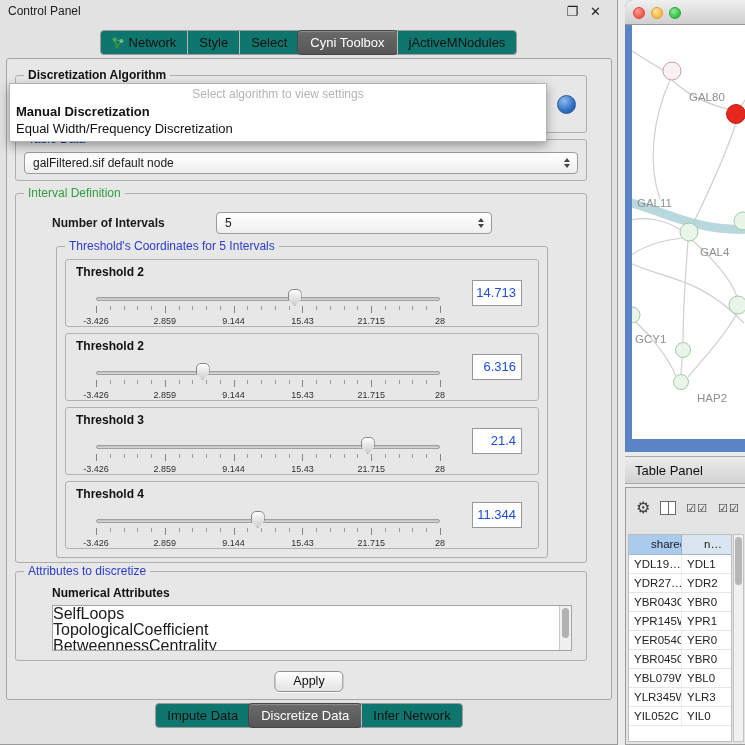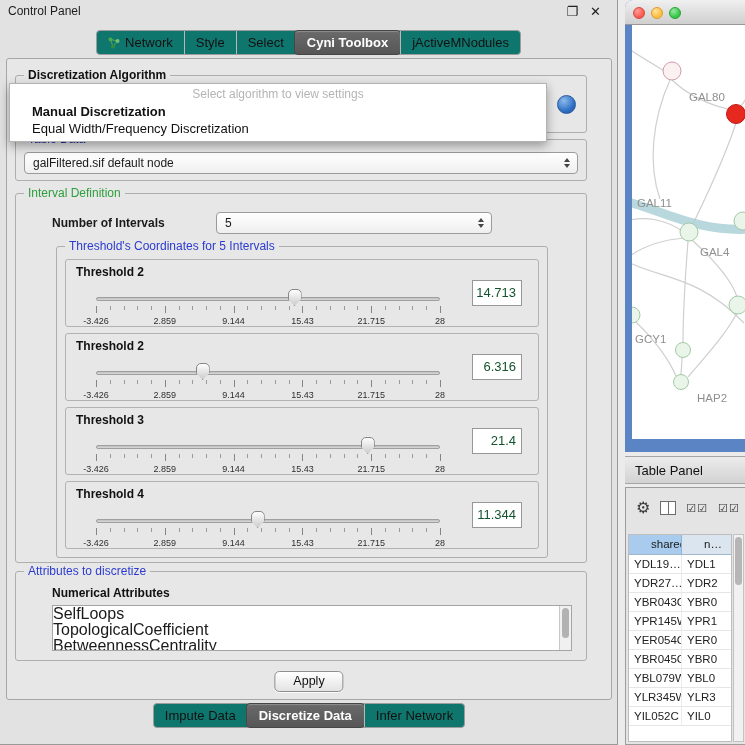--- a/index.html
+++ b/index.html
@@ -19,21 +19,21 @@
   .cp-title { font-size:12px; }
   .cp-win-icons { margin-left:auto; display:flex; gap:12px; font-size:13px; color:#222; }
   .cp-win-icons span { cursor:default; }
 
   .cp-tabs-row { position:absolute; left:0; top:30px; width:100%; display:flex; justify-content:center; }
   .seg { display:flex; align-items:stretch; background:#0f766e; border:1px solid #9c9c9c; border-radius:4px; }
   .tab { display:flex; align-items:center; gap:5px; padding:3px 11px; font-size:13px; color:#111;
     border-left:1px solid #b9b9b9; white-space:nowrap; }
   .tab:first-child { border-left:none; }
   .tab.selected { background:linear-gradient(#6a6a6a,#565656); color:#fff; border-radius:4px;
-    margin:-1px -1px; padding:4px 12px; border:1px solid #464646; box-shadow:inset 0 1px 1px rgba(255,255,255,.25);font-weight:bold; }
+    margin:-1px -1px; padding:4px 12px; border:1px solid #464646; box-shadow:inset 0 1px 1px rgba(255,255,255,.25); }
 
   .cp-body { position:absolute; left:6px; top:58px; width:606px; height:642px;
     background:#e7e7e7; border:1px solid #a6a6a6; border-radius:3px; }
 
   .group { position:absolute; border:1px solid #aeaeae; border-radius:3px; }
   .glabel { position:absolute; top:-8px; left:8px; background:#e7e7e7; padding:0 4px; font-size:12px; white-space:nowrap; }
   .glabel.black { color:#111; font-weight:bold; }
   .glabel.green { color:#2e9e3c; }
   .glabel.blue  { color:#2b3bd0; }
   .glabel.navy  { color:#1d2f9e; }
@@ -44,42 +44,42 @@
   .combo .val { flex:1; white-space:nowrap; overflow:hidden; }
   .stepper { width:13px; height:18px; display:flex; flex-direction:column; align-items:center; justify-content:center; gap:2px; }
   .stepper i { display:block; width:0; height:0; border-left:3.5px solid transparent; border-right:3.5px solid transparent; }
   .stepper .up { border-bottom:4.5px solid #444; }
   .stepper .dn { border-top:4.5px solid #444; }
 
   
   .algo-popup { position:absolute; left:2px; top:24px; width:538px; background:#fff;
     border:1px solid #b3b3b3; box-shadow:0 4px 10px rgba(0,0,0,.35); z-index:60; padding-bottom:4px; }
   .popup-placeholder { text-align:center; color:#b4b4b4; font-size:12px; padding:3px 10px 2px; }
-  .algo-opt { font-size:13px; padding:1px 22px; color:#111; }
+  .algo-opt { font-size:13px; padding:1px 6px; color:#111; }
   .algo-opt.em { font-weight:bold; }
   .help-btn { position:absolute; left:550px; top:36px; width:19px; height:19px; border-radius:50%;
     background:radial-gradient(circle at 35% 28%, #8cbbed, #2e6fc2 62%, #1b4f9e); border:1px solid #28589f; z-index:10; }
 
   
   .ths-stack { position:absolute; left:0; right:0; top:0; bottom:0; padding:12px 8px 0 8px; }
   .th-box { position:relative; height:68px; margin-bottom:6px; border:1px solid #b2b2b2; border-radius:3px; }
   .th-label { position:absolute; left:10px; top:5px; font-weight:bold; font-size:12px; color:#111; }
   .th-slider { position:absolute; left:30px; right:98px; top:37px; height:4px; }
   .th-track { position:absolute; left:0; right:0; top:0; height:4px;
     background:linear-gradient(#bfbfbf,#dadada); border:1px solid #9f9f9f; border-radius:3px; }
   .th-handle { position:absolute; top:-8px; width:14px; height:17px; margin-left:-7px;
     background:linear-gradient(#fefefe,#cdcdcd); border:1px solid #878787; border-radius:5px 5px 3px 3px;
     clip-path:polygon(0 0,100% 0,100% 58%,50% 100%,0 58%); }
   .th-ticks { position:absolute; left:0; right:0; top:9px; height:8px; }
   .th-ticks .tick { position:absolute; width:1px; height:4px; top:0; background:#9a9a9a; }
   .th-ticks .tick.major { height:7px; background:#858585; }
   .th-ticklabels { position:absolute; left:0; right:0; top:19px; height:10px; font-size:9px; color:#2e2e2e; }
   .th-ticklabels span { position:absolute; transform:translateX(-50%); white-space:nowrap; }
   .th-value { position:absolute; right:16px; top:20px; width:50px; height:26px; background:#fff;
-    border:1px solid #979797; font-size:13px; text-align:right; line-height:24px; padding-right:5px; color:#14532d; }
+    border:1px solid #979797; font-size:13px; text-align:right; line-height:24px; padding-right:5px; color:#1d4ed8; }
 
   
   .attr-title { position:absolute; left:36px; top:14px; font-weight:bold; font-size:12px; color:#111; }
   .attr-list { position:absolute; left:36px; right:14px; top:33px; height:46px; background:#fff;
     border:1px solid #a5a5a5; overflow:hidden; }
   .attr-item { font-size:16px; line-height:16px; padding-left:0; white-space:nowrap; }
   .attr-scroll { position:absolute; right:0; top:0; bottom:0; width:12px; background:#f0f0f0; border-left:1px solid #c9c9c9; }
   .attr-thumb { position:absolute; left:2px; right:2px; top:2px; height:30px; background:#b2b2b2; border-radius:4px; }
 
   .apply-btn { position:absolute; left:50%; top:612px; transform:translateX(-50%);

